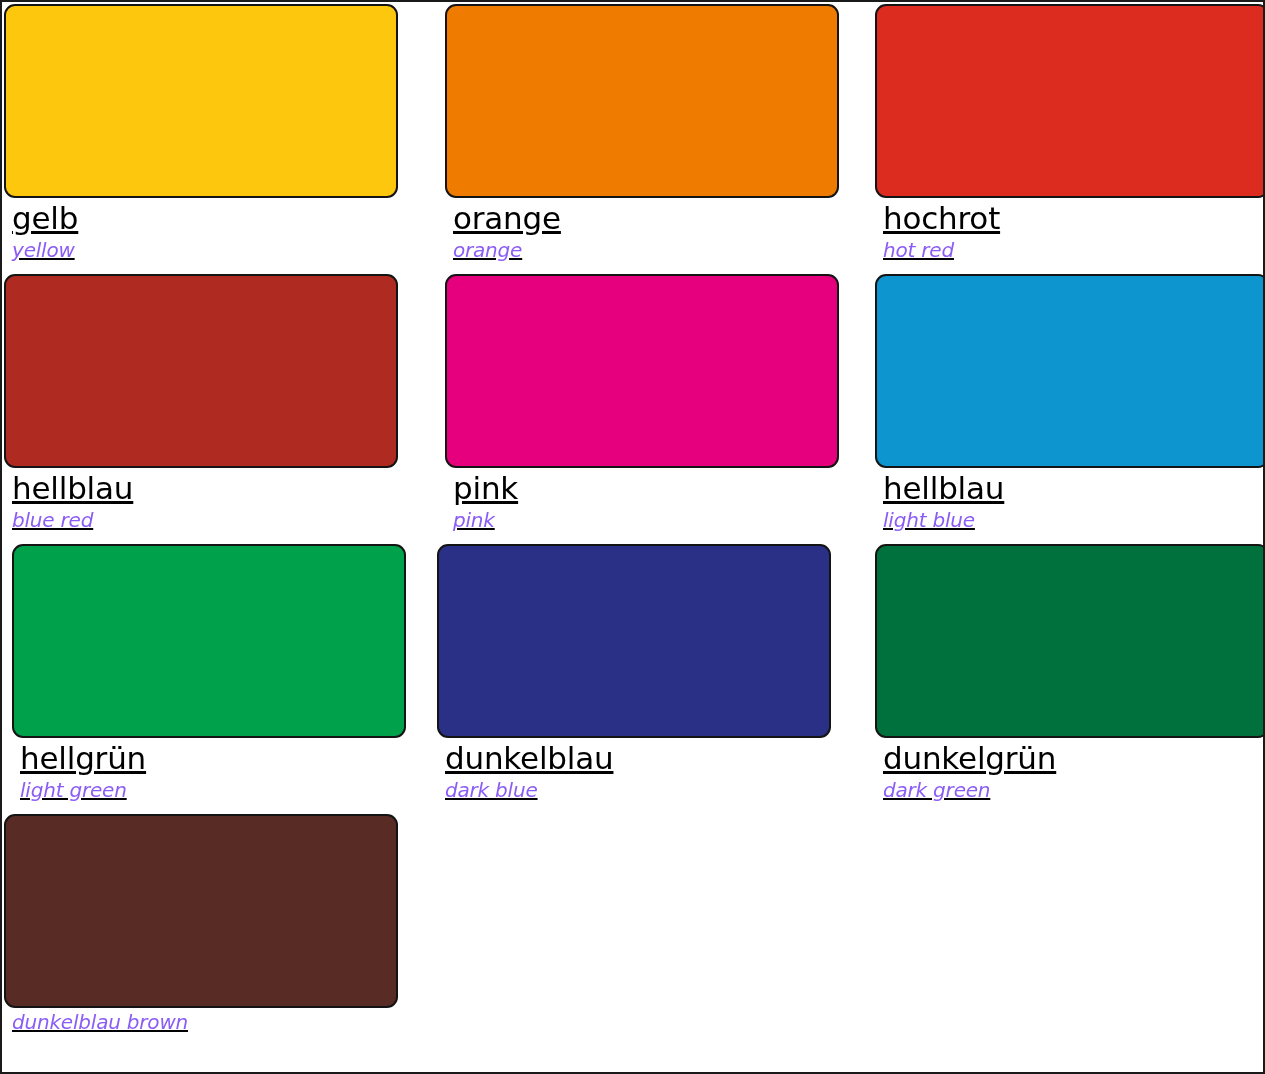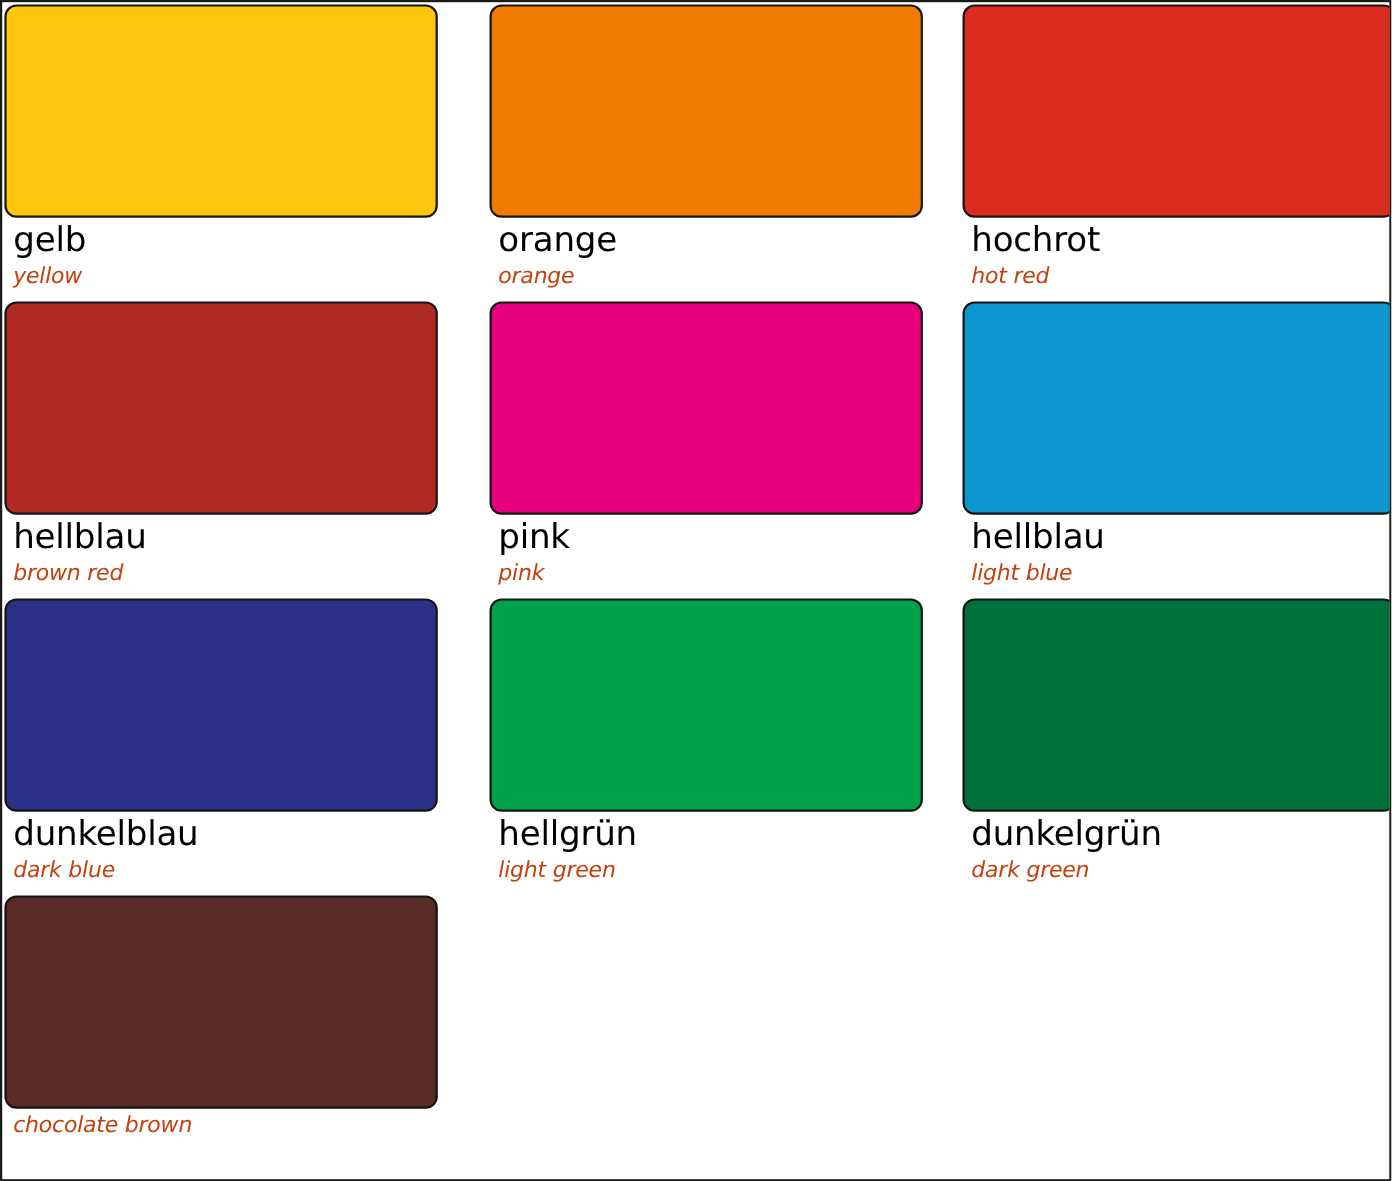--- a/index.html
+++ b/index.html
@@ -28,20 +28,21 @@
     top: 0px;
     width: 1265px;
     display: grid;
     grid-template-columns: 433px 433px 399px;
     grid-auto-rows: 270px;
   }
 
   .color-entry {
     position: relative;
     box-sizing: border-box;
+    text-decoration: underline;
   }
 
   .color-chip {
     box-sizing: border-box;
     width: 394px;
     height: 194px;
     border: 2px solid #141414;
     border-radius: 11px;
     margin-left: 2px;
     margin-top: 2px;
@@ -67,21 +68,21 @@
     letter-spacing: -0.2px;
     white-space: nowrap;
   }
 
   .name-en {
     font-family: "DejaVu Sans", sans-serif;
     font-style: italic;
     font-size: 20px;
     font-weight: 400;
     line-height: 26px;
-    color: #c2410c;
+    color: #8b5cf6;
     letter-spacing: -0.2px;
     white-space: nowrap;
   }
 </style>
 </head>
 <body>
 
 <div id="page" style="border-color: rgb(26, 26, 26);">
 
   <div id="swatch-grid">
@@ -107,65 +108,65 @@
       <div class="label-block">
         <div class="name-de">hochrot</div>
         <div class="name-en">hot red</div>
       </div>
     </div>
 
     <div class="color-entry col-1">
       <div class="color-chip" style="background-color: rgb(175, 43, 34); border-color: rgb(20, 20, 20);"></div>
       <div class="label-block">
         <div class="name-de">hellblau</div>
-        <div class="name-en">brown red</div>
+        <div class="name-en">blue red</div>
       </div>
     </div>
 
     <div class="color-entry col-2">
       <div class="color-chip" style="background-color: rgb(230, 0, 126); border-color: rgb(20, 20, 20);"></div>
       <div class="label-block">
         <div class="name-de">pink</div>
         <div class="name-en">pink</div>
       </div>
     </div>
 
     <div class="color-entry col-3">
       <div class="color-chip" style="background-color: rgb(13, 149, 208); border-color: rgb(20, 20, 20);"></div>
       <div class="label-block">
         <div class="name-de">hellblau</div>
         <div class="name-en">light blue</div>
       </div>
     </div>
 
+    <div class="color-entry col-2">
+      <div class="color-chip" style="background-color: rgb(0, 161, 75); border-color: rgb(20, 20, 20);"></div>
+      <div class="label-block">
+        <div class="name-de">hellgrün</div>
+        <div class="name-en">light green</div>
+      </div>
+    </div>
+
     <div class="color-entry col-1">
       <div class="color-chip" style="background-color: rgb(43, 48, 135); border-color: rgb(20, 20, 20);"></div>
       <div class="label-block">
         <div class="name-de">dunkelblau</div>
         <div class="name-en">dark blue</div>
-      </div>
-    </div>
-
-    <div class="color-entry col-2">
-      <div class="color-chip" style="background-color: rgb(0, 161, 75); border-color: rgb(20, 20, 20);"></div>
-      <div class="label-block">
-        <div class="name-de">hellgrün</div>
-        <div class="name-en">light green</div>
       </div>
     </div>
 
     <div class="color-entry col-3">
       <div class="color-chip" style="background-color: rgb(0, 113, 60); border-color: rgb(20, 20, 20);"></div>
       <div class="label-block">
         <div class="name-de">dunkelgrün</div>
         <div class="name-en">dark green</div>
       </div>
     </div>
 
     <div class="color-entry col-1">
       <div class="color-chip" style="background-color: rgb(89, 43, 37); border-color: rgb(20, 20, 20);"></div>
       <div class="label-block">
-        <div class="name-en">chocolate brown</div>
+        <div class="name-en">dunkelblau brown</div>
       </div>
     </div>
 
   </div>
 </div>
 
 </body></html>

